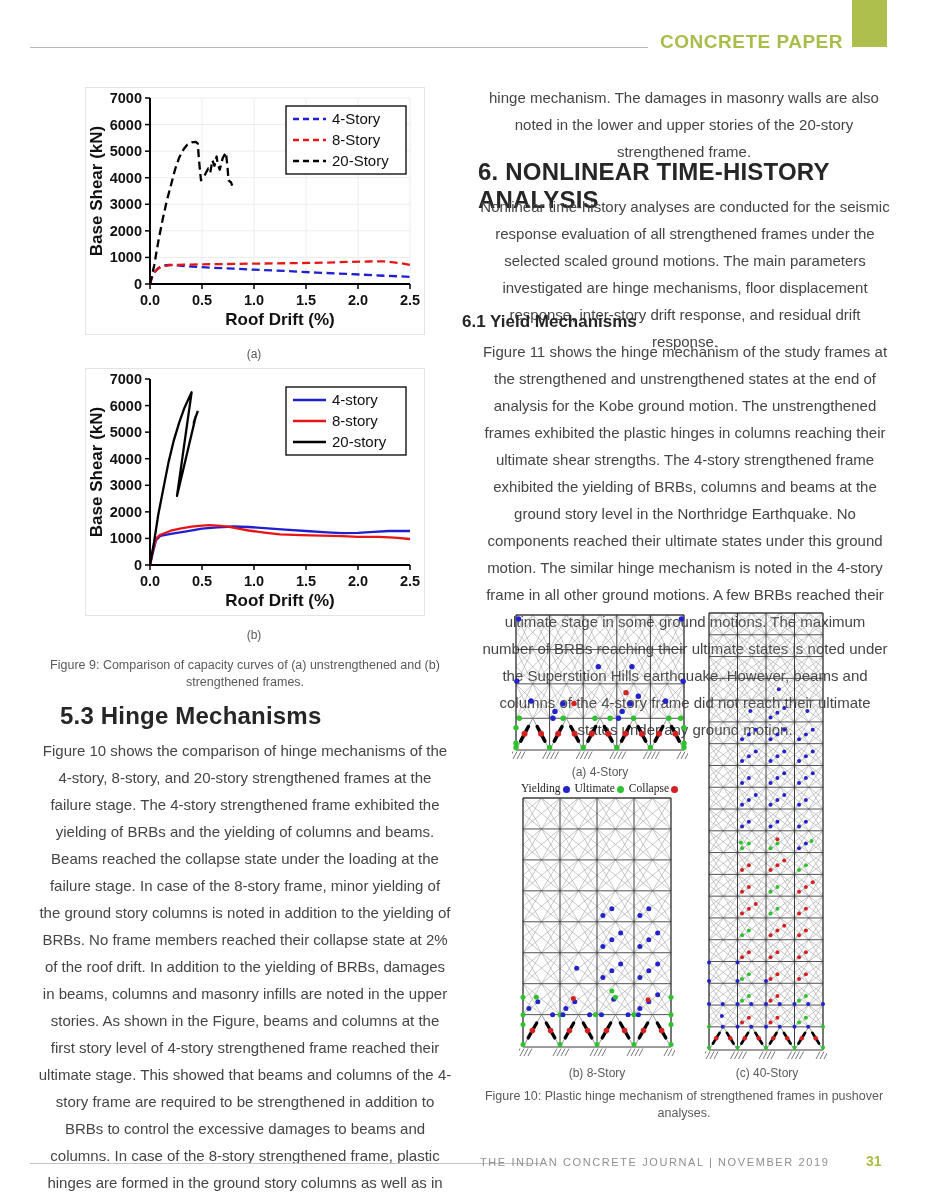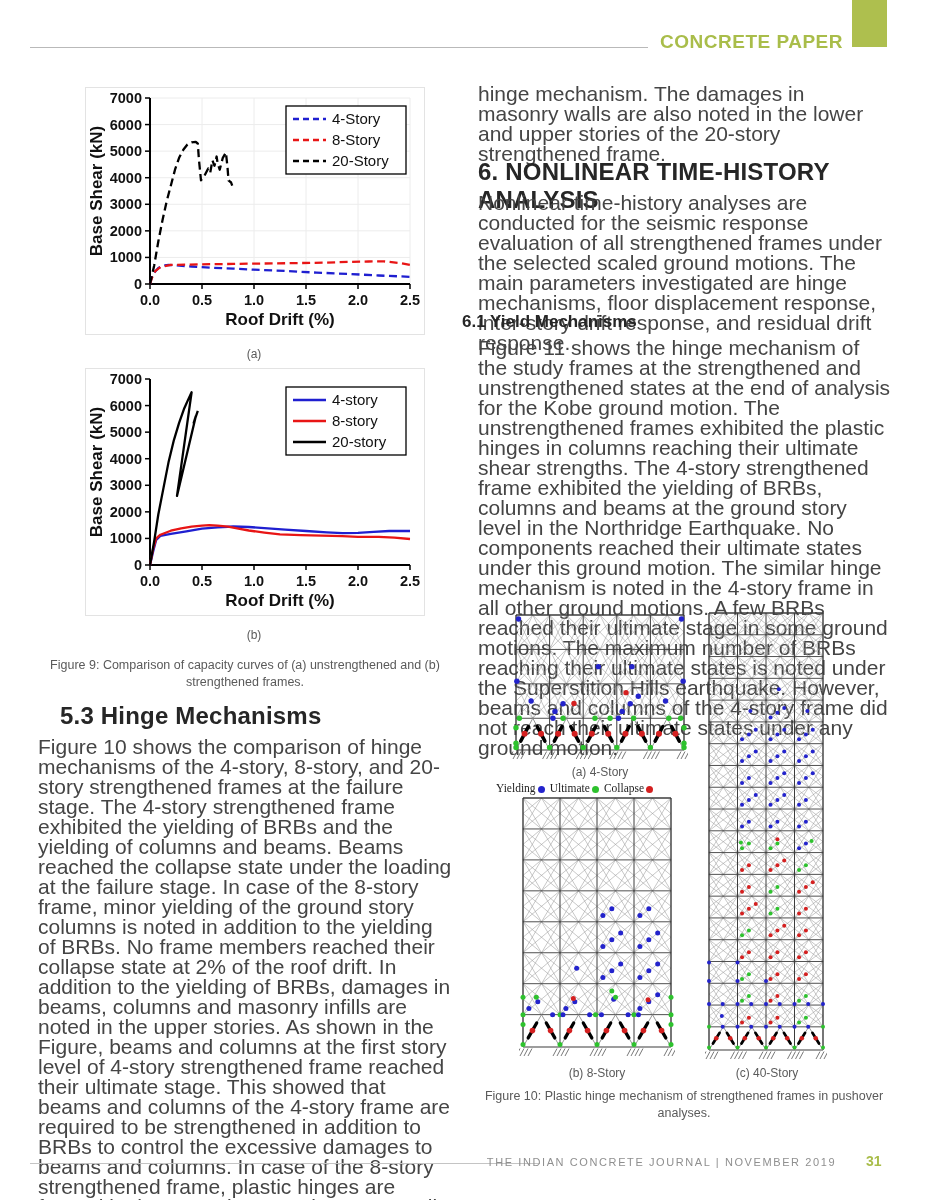--- a/index.html
+++ b/index.html
@@ -3,29 +3,29 @@
 <meta charset="utf-8">
 <style>
   html,body{margin:0;padding:0;background:#ffffff;}
   .page{position:relative;width:927px;height:1200px;background:#ffffff;overflow:hidden;
         font-family:"Liberation Sans",sans-serif;color:#454545;}
   .abs{position:absolute;}
   .hline{height:1px;background:#b9b9b9;}
   .accent{color:#a9bd4a;}
   .hdr-title{font-size:19px;font-weight:bold;letter-spacing:.5px;text-align:right;}
   .greenbox{background:#aebf4e;}
-  .body-text{font-size:21px;line-height:20px;text-align:left;}
+  .body-text{font-size:15px;line-height:27px;text-align:center;}
   .caption{font-size:12.5px;line-height:17px;color:#5a5a5a;text-align:center;}
   .sublabel{font-size:12px;color:#5a5a5a;text-align:center;}
   h2.sec{font-size:24px;font-weight:600;color:#262626;margin:0;letter-spacing:.2px;}
   h3.sec{font-size:17px;font-weight:600;color:#262626;margin:0;}
   .figbox{border:1px solid #e3e3e3;background:#fff;}
-  .footer-text{font-size:11px;letter-spacing:1.6px;color:#8f8f8f;text-align:center;}
+  .footer-text{font-size:11px;letter-spacing:1.6px;color:#8f8f8f;text-align:left;}
   .footer-page{font-size:14px;font-weight:bold;color:#a9bd4a;}
-  .f10legend{font-family:"Liberation Serif",serif;font-size:11.5px;color:#1d1d1d;white-space:nowrap;}
+  .f10legend{font-family:"Liberation Serif",serif;font-size:11.5px;color:#1d1d1d;text-align:center;white-space:nowrap;}
   .ldot{display:inline-block;width:7px;height:7px;border-radius:50%;margin:0 5px 0 2px;vertical-align:middle;}
   svg{display:block;}
 </style>
 </head>
 <body>
 
 <div class="page">
 
   <div class="abs hline" style="left:30px;top:47px;width:618px;"></div>
   <div class="abs hdr-title accent" style="left:480px;top:31px;width:363px;">CONCRETE PAPER</div>

